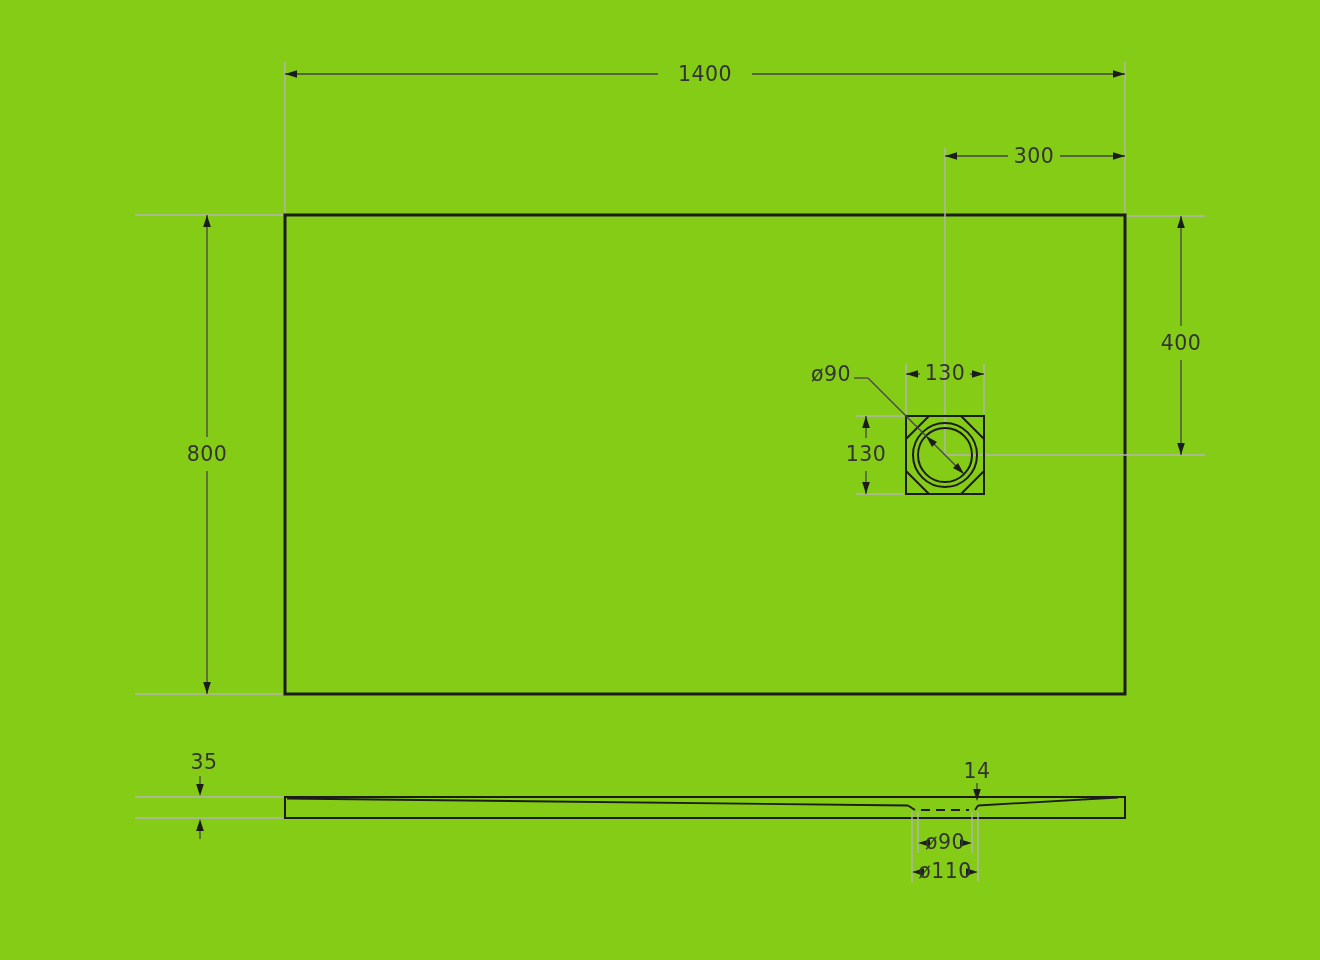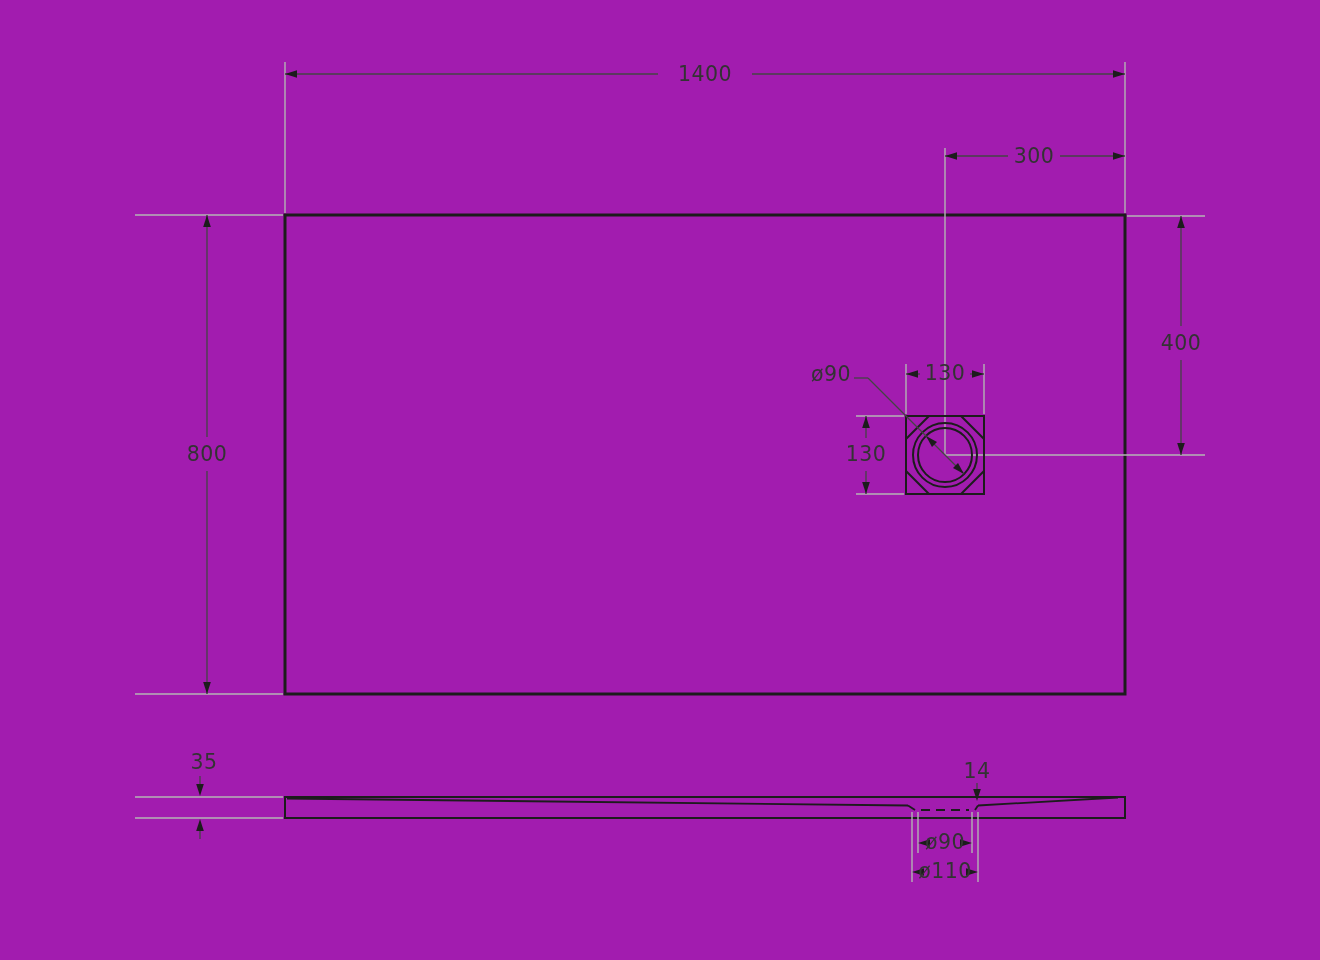--- a/index.html
+++ b/index.html
@@ -1,16 +1,16 @@
 <!DOCTYPE html>
 <html><head>
 <meta charset="utf-8">
 <style>
   html,body{margin:0;padding:0;background:#fff;}
-  .canvas{position:relative;width:1320px;height:960px;background:#a21caf;overflow:hidden;}
+  .canvas{position:relative;width:1320px;height:960px;background:#84cc16;overflow:hidden;}
   svg{display:block;}
   text{
     font-family:"DejaVu Sans","Liberation Sans",sans-serif;
     font-size:20.5px;
     letter-spacing:0.5px;
     fill:#333;
   }
   .outline{stroke:#1c1c1c;fill:none;}
   .thick{stroke-width:3;}
   .med{stroke-width:2;}

